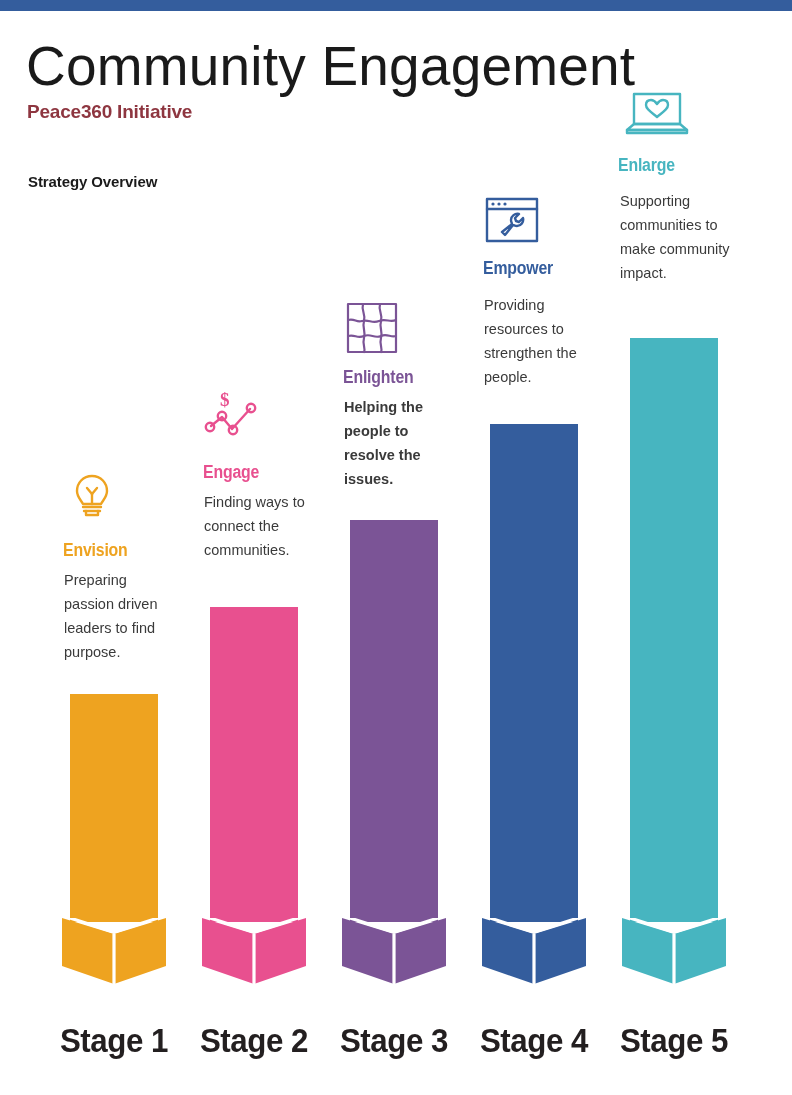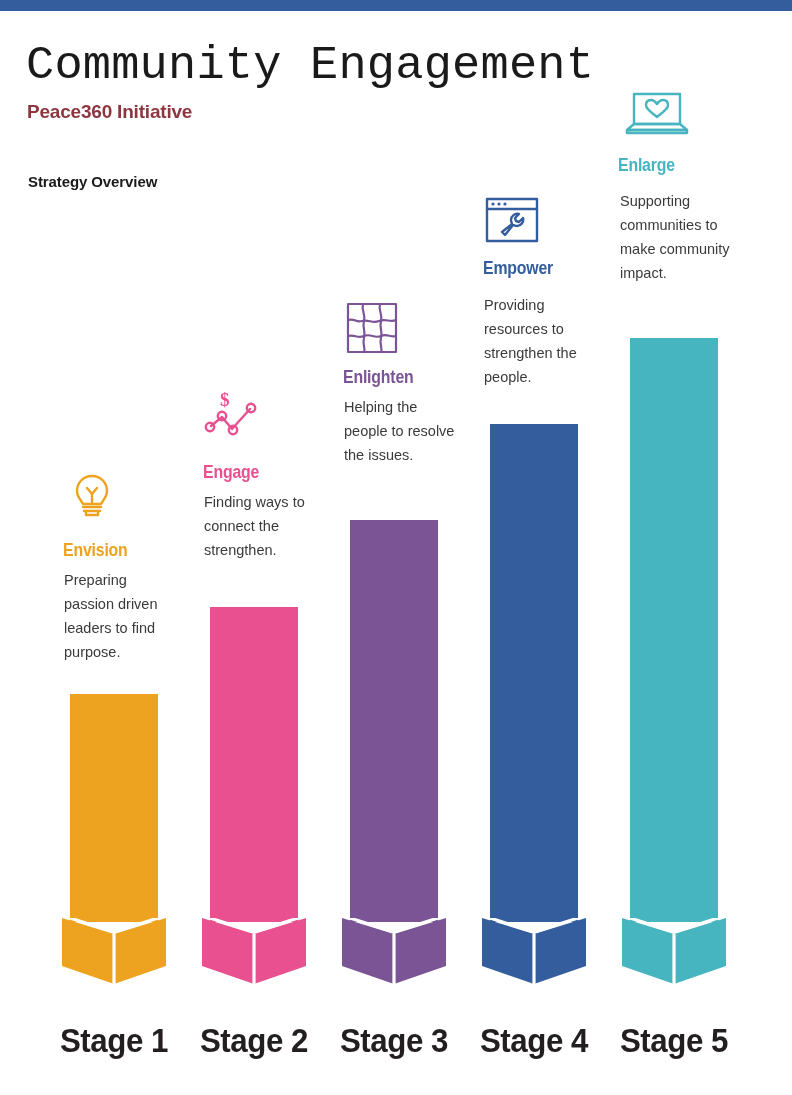--- a/index.html
+++ b/index.html
@@ -21,22 +21,22 @@
     position: absolute;
     left: 0; top: 0;
     width: 792px;
     height: 11px;
     background: #345D9D;
   }
   .title {
     position: absolute;
     left: 26px;
     top: 38px;
-    font-family: Liberation Mono, monospace;
-    font-size: 47px;
+    font-family: Liberation Sans, sans-serif;
+    font-size: 55px;
     line-height: 56px;
     color: #1a1a1a;
     letter-spacing: 0.2px;
     white-space: nowrap;
   }
   .subtitle {
     position: absolute;
     left: 27px;
     top: 101px;
     font-family: Liberation Sans, sans-serif;
@@ -174,21 +174,21 @@
       <svg width="60" height="60" viewBox="0 0 60 60" fill="none" stroke="#E8508F" stroke-width="2.4" stroke-linecap="round" stroke-linejoin="round">
         <text x="18" y="18" font-family="Liberation Serif, serif" font-size="19" font-weight="bold" fill="#E8508F" stroke="none">$</text>
         <path d="M9 38 L20 29 L30 41 L48 21"></path>
         <circle cx="8" cy="39" r="4.2"></circle>
         <circle cx="20" cy="28" r="4.2"></circle>
         <circle cx="31" cy="42" r="4.2"></circle>
         <circle cx="49" cy="20" r="4.2"></circle>
       </svg>
     </div>
     <div class="stage-title" style="left:203px; top:462px; color:#E8508F;">Engage</div>
-    <div class="stage-desc" style="left:204px; top:490px;">Finding ways to connect the strengthen.</div>
+    <div class="stage-desc" style="left:204px; top:490px;">Finding ways to connect the communities.</div>
 
     <div class="bar" style="left:202px; top:607px;">
       <div class="bar-body" style="height:315px; background:#E8508F;"></div>
       <div class="ribbon" style="top:311px;">
         <svg width="104" height="66" viewBox="0 0 104 66">
           <path d="M0 0 L52 16 L104 0 L104 48 L52 66 L0 48 Z" fill="#E8508F"></path>
           <path d="M8 0 L52 14 L96 0" fill="none" stroke="#FFFFFF" stroke-width="3.2"></path>
           <path d="M52 16 L52 66" fill="none" stroke="#FFFFFF" stroke-width="3.2"></path>
         </svg>
       </div>
@@ -201,21 +201,21 @@
     <div class="stage-icon" style="left:342px; top:298px;">
       <svg width="60" height="60" viewBox="0 0 60 60" fill="none" stroke="#7B5496" stroke-width="2.2" stroke-linecap="round" stroke-linejoin="round">
         <rect x="6" y="6" width="48" height="48"></rect>
         <path d="M6 22 C13 20 14 25 20 23 C27 21 30 26 37 23 C44 20 48 25 54 22"></path>
         <path d="M6 38 C13 36 15 41 22 38 C29 35 32 41 39 38 C45 35 49 40 54 38"></path>
         <path d="M21 6 C19 13 24 16 22 23 C20 30 24 33 22 40 C20 47 24 50 22 54"></path>
         <path d="M38 6 C36 13 41 16 39 23 C37 30 41 33 39 40 C37 47 41 50 39 54"></path>
       </svg>
     </div>
     <div class="stage-title" style="left:343px; top:367px; color:#7B5496;">Enlighten</div>
-    <div class="stage-desc" style="left:344px; top:395px;">Helping the people to resolve the issues.</div>
+    <div class="stage-desc" style="left:344px; top:395px;font-weight:bold;">Helping the people to resolve the issues.</div>
 
     <div class="bar" style="left:342px; top:520px;">
       <div class="bar-body" style="height:402px; background:#7B5496;"></div>
       <div class="ribbon" style="top:398px;">
         <svg width="104" height="66" viewBox="0 0 104 66">
           <path d="M0 0 L52 16 L104 0 L104 48 L52 66 L0 48 Z" fill="#7B5496"></path>
           <path d="M8 0 L52 14 L96 0" fill="none" stroke="#FFFFFF" stroke-width="3.2"></path>
           <path d="M52 16 L52 66" fill="none" stroke="#FFFFFF" stroke-width="3.2"></path>
         </svg>
       </div>

